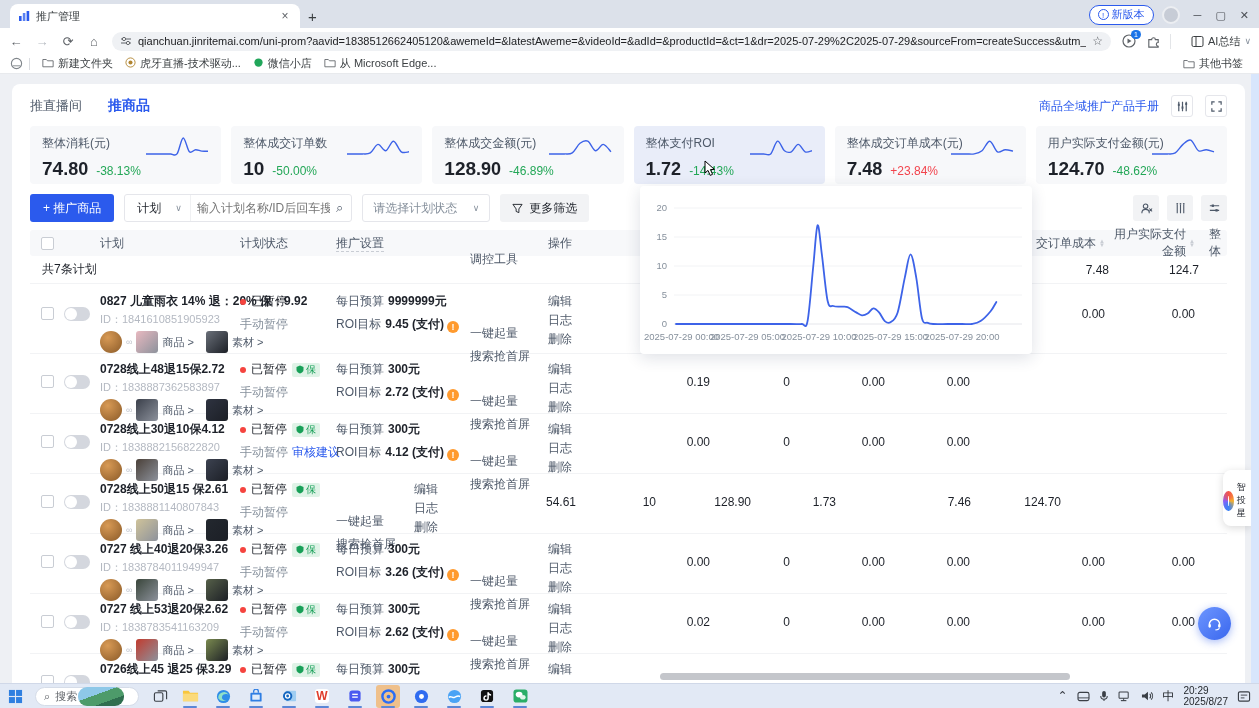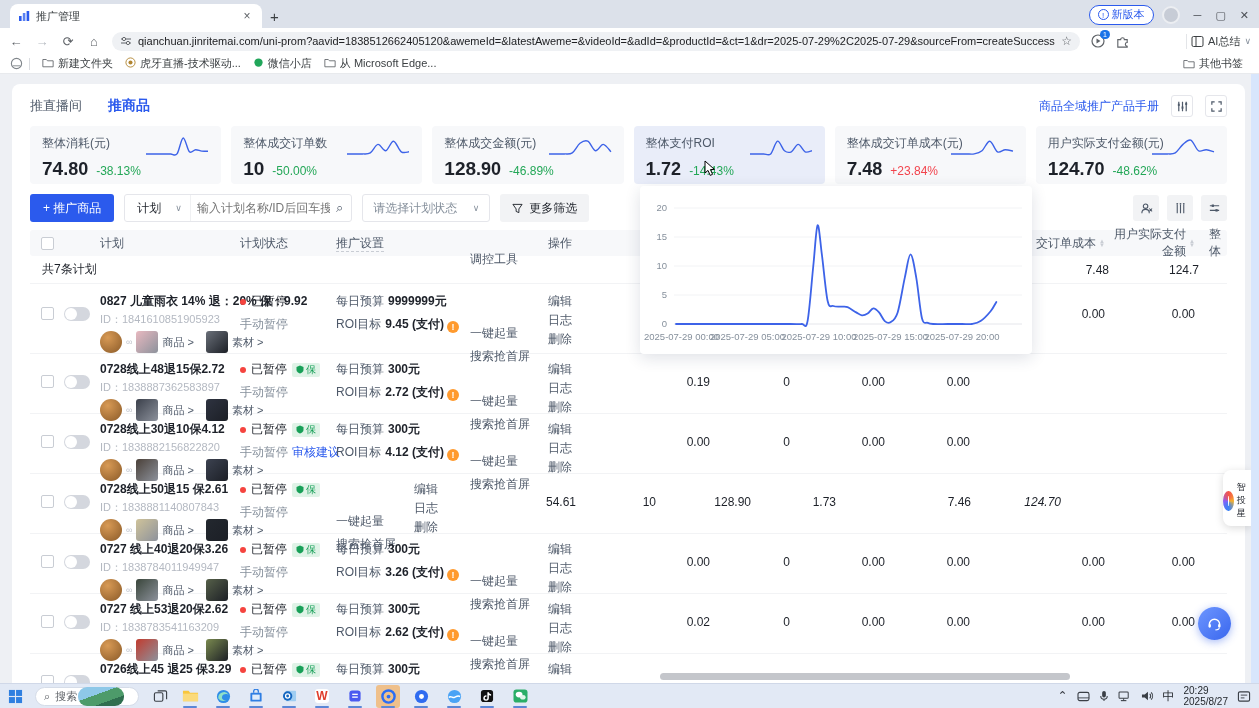--- a/index.html
+++ b/index.html
@@ -2,39 +2,39 @@
 <html><head>
 <meta charset="utf-8">
 <style>
   *{margin:0;padding:0;box-sizing:border-box;}
   html,body{width:1259px;height:708px;overflow:hidden;}
   body{font-family:"Liberation Sans","DejaVu Sans",sans-serif;background:#eef0f4;font-size:12px;color:#1d2129;}
   .screen{position:relative;width:1259px;height:708px;overflow:hidden;}
 
   
   .tabbar{height:28px;background:#dce1ea;display:flex;align-items:flex-end;position:relative;}
-  .tab{display:flex;align-items:center;gap:6px;background:#fff;border-radius:8px 8px 0 0;height:24px;width:252px;margin-left:10px;padding:0 8px;}
+  .tab{display:flex;align-items:center;gap:6px;background:#fff;border-radius:8px 8px 0 0;height:24px;width:290px;margin-left:10px;padding:0 8px;}
   .tab-title{font-size:11px;color:#3c4043;flex:1;white-space:nowrap;overflow:hidden;}
   .tab-close{color:#5f6368;font-size:12px;width:14px;text-align:center;cursor:default;}
   .newtab-btn{color:#3c4043;font-size:15px;margin:0 0 3px 8px;}
   .tabbar-right{position:absolute;right:6px;top:5px;display:flex;align-items:center;gap:8px;}
   .ver-badge{border:1px solid #2b5aed;color:#2b5aed;border-radius:10px;font-size:11px;padding:1px 8px 2px;background:#fff;display:flex;align-items:center;gap:3px;}
   .ver-badge .ico{width:11px;height:11px;border:1px solid #2b5aed;border-radius:50%;font-size:8px;line-height:11px;text-align:center;}
   .avatar-chip{width:18px;height:18px;border-radius:50%;background:#c7ccd6;border:2px solid #eceef2;}
   .win-ctl{display:flex;gap:14px;color:#4b4f55;font-size:11px;margin-left:6px;margin-right:4px;}
   .navbar{height:26px;background:#fff;display:flex;align-items:center;padding:0 8px;gap:10px;}
   .nav-ico{color:#5f6368;font-size:13px;width:16px;text-align:center;}
   .nav-ico.dis{color:#b7bbc2;}
   .urlbar{flex:1;height:19px;background:#eff1f4;border-radius:10px;display:flex;align-items:center;padding:0 8px;gap:6px;min-width:0;}
   .url-text{font-size:11px;color:#202124;white-space:nowrap;overflow:hidden;flex:1;}
   .star{color:#5f6368;font-size:12px;}
   .nav-right{display:flex;align-items:center;gap:9px;}
   .badge-ico{position:relative;width:16px;height:16px;}
   .badge-ico .dot{position:absolute;top:-3px;right:-4px;background:#1a73e8;color:#fff;border-radius:6px;font-size:7px;padding:0 3px;line-height:9px;}
-  .ai-pill{display:flex;align-items:center;gap:4px;border-left:1px solid #e3e5e8;padding-left:4px;font-size:11px;color:#3c4043;margin-left:47px;}
+  .ai-pill{display:flex;align-items:center;gap:4px;border-left:1px solid #e3e5e8;padding-left:20px;font-size:11px;color:#3c4043;}
   .bookbar{height:20px;background:#fff;display:flex;align-items:center;padding:0 10px;gap:4px;border-bottom:1px solid #e8eaed;}
   .bm{display:flex;align-items:center;gap:4px;font-size:11px;color:#3c4043;padding:0 6px;white-space:nowrap;}
   .bm svg{flex:none;}
   .bm-div{width:1px;height:12px;background:#dadce0;margin:0 2px;}
   .bookbar-right{margin-left:auto;display:flex;align-items:center;}
 
   
   .content{position:absolute;top:74px;left:0;right:0;bottom:25px;background:#eef0f4;}
   .panel{position:absolute;left:12px;right:14px;top:10px;bottom:0;background:#fff;border-radius:8px 8px 0 0;padding:12px 18px 0;overflow:hidden;}
   .page-tabs{display:flex;align-items:center;gap:26px;height:20px;}
@@ -616,21 +616,21 @@
               <div class="cell co">
                 <div class="opline">编辑</div>
                 <div class="opline">日志</div>
                 <div class="opline">删除</div>
               </div>
               <div class="cell n1 num" style="padding-top: 14px;">54.61</div>
               <div class="cell n2 num" style="padding-top: 14px;">10</div>
               <div class="cell n3 num" style="padding-top: 14px;">128.90</div>
               <div class="cell n4 num" style="padding-top: 14px;">1.73</div>
               <div class="cell n5 num" style="padding-top: 14px;">7.46</div>
-              <div class="cell n6 num" style="padding-top: 14px; font-style: italic;">124.70</div>
+              <div class="cell n6 num" style="padding-top: 14px;">124.70</div>
               <div class="cell n7"></div>
             </div>
             <div class="trow">
               <span class="cell cc">
                 <span class="chkbox"></span>
               </span>
               <span class="cell ct"><span class="toggle"><span class="knob"></span></span></span>
               <div class="cell cp">
                 <div class="ttl">0727 线上40退20保3.26</div>
                 <div class="rid">ID：1838784011949947</div>

